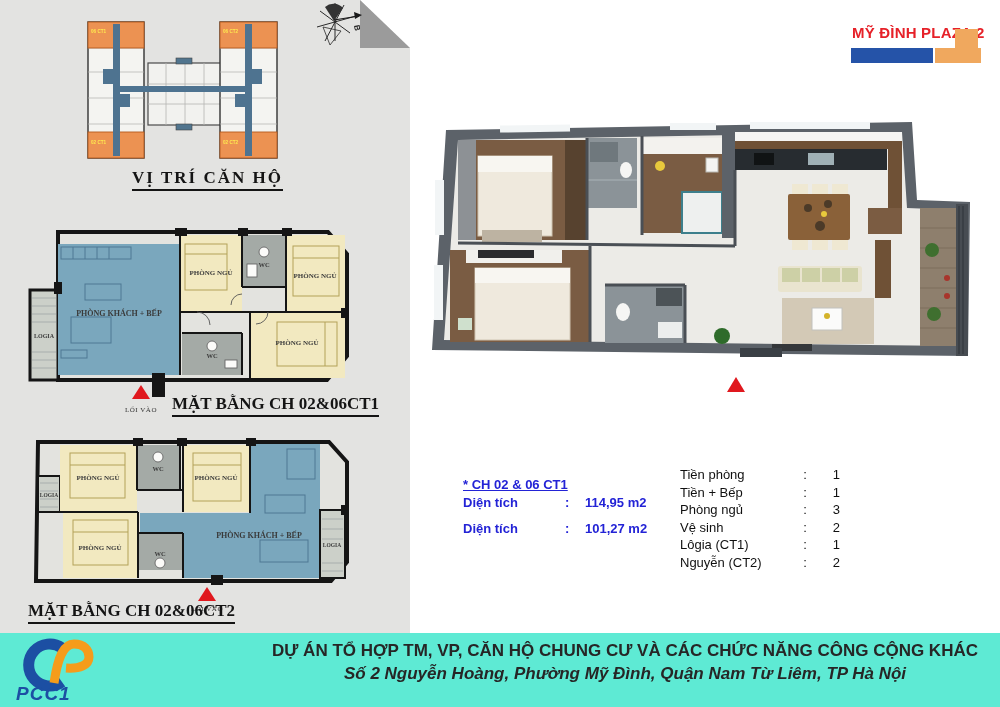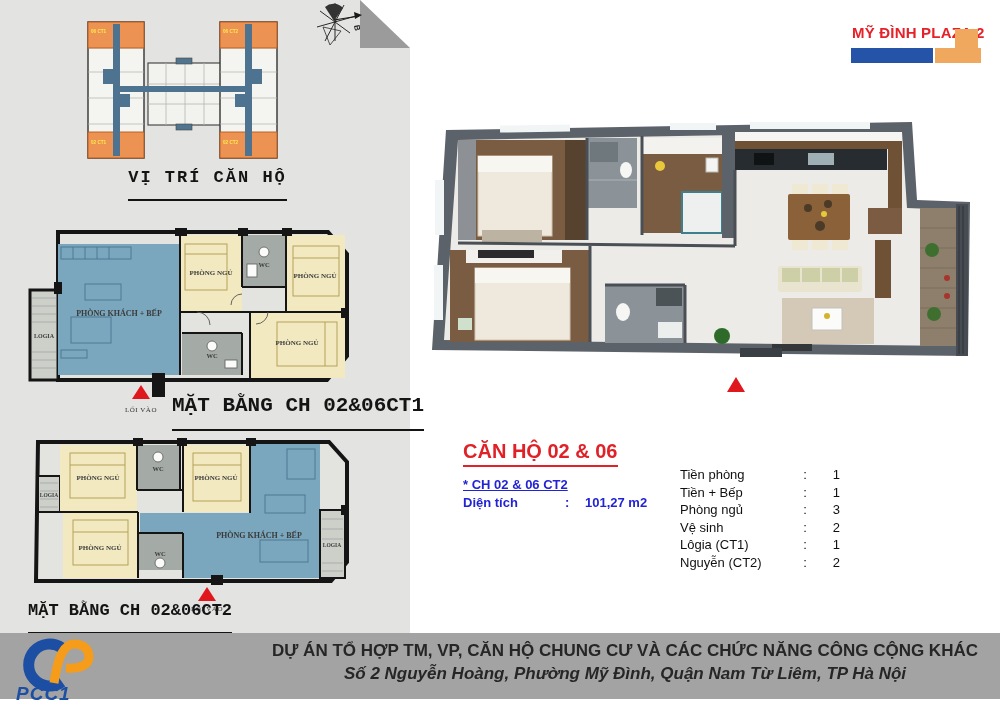--- a/index.html
+++ b/index.html
@@ -7,22 +7,22 @@
         font-family:"Liberation Sans",sans-serif;}
   .abs{position:absolute;}
 
   
   .panel{left:0;top:0;width:410px;height:633px;background:#e3e3e1;
          clip-path:polygon(0 0,360px 0,410px 48px,410px 633px,0 633px);}
   .fold{left:360px;top:0;width:50px;height:48px;background:#9b9b9b;
         clip-path:polygon(0 0,100% 100%,0 100%);}
 
   
-  .cap{font-family:Liberation Mono, monospace;font-weight:bold;color:#141414;
-       border-bottom:2px solid #141414;display:inline-block;padding-bottom:12px;}
+  .cap{font-family:Liberation Serif, serif;font-weight:bold;color:#141414;
+       border-bottom:2px solid #141414;display:inline-block;padding-bottom:1px;}
   .cap-center{text-align:center;}
 
   
   .tri-red{width:0;height:0;border-left:9px solid transparent;border-right:9px solid transparent;
            border-bottom:15px solid #e0181e;}
 
   
   .brand-name{font-weight:bold;font-size:15px;color:#e62129;letter-spacing:.2px;white-space:nowrap;}
   .brand-bar{position:absolute;}
 
@@ -34,21 +34,21 @@
   .vrow span{display:inline-block;}
   .vfield{width:102px;}
   .vcolon{width:20px;}
   .spec-row{font-size:13px;color:#101010;line-height:17.6px;white-space:nowrap;}
   .spec-row span{display:inline-block;vertical-align:top;}
   .sp-label{width:112px;}
   .sp-colon{width:26px;text-align:center;}
   .sp-value{width:22px;text-align:right;}
 
   
-  .footer{left:0;top:633px;width:1000px;height:66px;background:#a3a3a3;}
+  .footer{left:0;top:633px;width:1000px;height:74px;background:#5eead4;}
   .f-line{position:absolute;left:250px;width:750px;text-align:center;font-weight:bold;color:#262626;}
   .f1{top:8px;font-size:17px;}
   .f2{top:31px;font-size:17px;font-style:italic;}
   svg text{user-select:none;}
 </style>
 </head>
 <body>
 
 <div class="page">
 
@@ -193,21 +193,21 @@
       <text x="290" y="56" font-size="7">PHÒNG NGỦ</text>
       <text x="272" y="123" font-size="7">PHÒNG NGỦ</text>
       <text x="239" y="45" font-size="6.5">WC</text>
       <text x="187" y="136" font-size="6.5">WC</text>
       <text x="19" y="116" font-size="6">LOGIA</text>
     </g>
     <polygon points="116,163 107,177 125,177" fill="#e0181e"></polygon>
     <text x="116" y="190" text-anchor="middle" font-family="Liberation Serif,serif" font-size="7" fill="#333" letter-spacing="0.5">LỐI VÀO</text>
   </svg>
   <div class="abs" style="left:172px;top:394px;">
-    <span class="cap" style="font-size:21px;">MẶT BẰNG CH 02&amp;06CT1</span>
+    <span class="cap" style="font-size:17px;">MẶT BẰNG CH 02&amp;06CT1</span>
   </div>
 
   <svg class="abs" style="left:25px;top:435px;" width="330" height="178" viewBox="0 0 330 178">
     <polygon points="13,7 304,7 322,27 322,127 306,146 11,146" fill="#e3e3df" stroke="#151515" stroke-width="4"></polygon>
     <rect x="13" y="41" width="22" height="36" fill="#ccd0c9" stroke="#151515" stroke-width="2"></rect>
     <g stroke="#9aa0a0" stroke-width="0.7">
       <line x1="15" y1="48" x2="33" y2="48"></line>
         <line x1="15" y1="56" x2="33" y2="56"></line>
       <line x1="15" y1="64" x2="33" y2="64"></line>
         <line x1="15" y1="72" x2="33" y2="72"></line>
@@ -393,24 +393,28 @@
       <line x1="185" y1="185" x2="265" y2="185"></line>
         <line x1="265" y1="185" x2="265" y2="243"></line>
       <line x1="315" y1="70" x2="315" y2="146"></line>
     </g>
     <circle cx="302" cy="236" r="8" fill="#2e6b2a"></circle>
     <rect x="320" y="248" width="42" height="9" fill="#3a3f45"></rect>
   </svg>
   <div class="abs tri-red" style="left:727px;top:377px;"></div>
 
   <div class="abs" style="left:463px;top:440px;width:400px;height:135px;">
-    <span class="info-title">CĂN HỘ 02 &amp; 06</span>
     <div class="abs" style="left:0;top:36px;">
       <div class="variant">
-        <div class="vname">* CH 02 &amp; 06 CT2</div>
+        <div class="vname">* CH 02 &amp; 06 CT1</div>
+        <div class="vrow">
+          <span class="vfield">Diện tích</span><span class="vcolon">:</span><span>114,95 m2</span>
+        </div>
+      </div>
+      <div class="variant">
         <div class="vrow">
           <span class="vfield">Diện tích</span><span class="vcolon">:</span><span>101,27 m2</span>
         </div>
       </div>
     </div>
     <div class="abs" style="left:217px;top:26px;text-decoration:underline;">
       <div class="spec-row"><span class="sp-label">Tiền phòng</span><span class="sp-colon">:</span><span class="sp-value">1</span></div>
       <div class="spec-row"><span class="sp-label">Tiền + Bếp</span><span class="sp-colon">:</span><span class="sp-value">1</span></div>
       <div class="spec-row"><span class="sp-label">Phòng ngủ</span><span class="sp-colon">:</span><span class="sp-value">3</span></div>
       <div class="spec-row"><span class="sp-label">Vệ sinh</span><span class="sp-colon">:</span><span class="sp-value">2</span></div>

